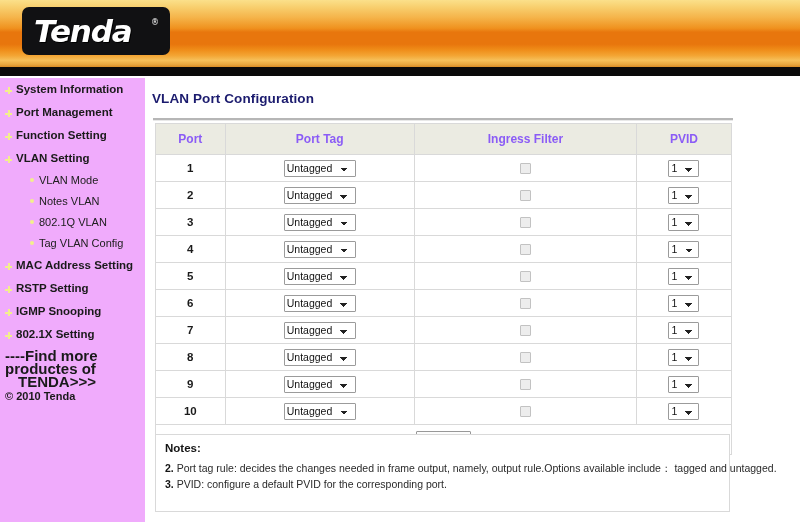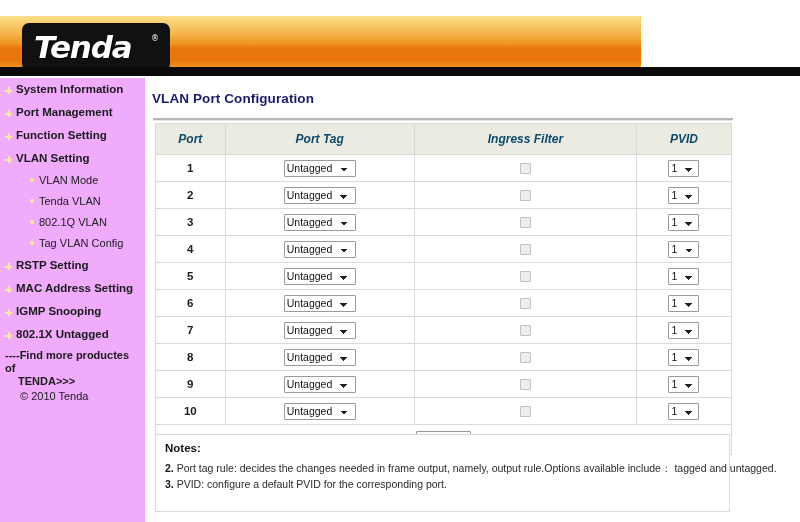--- a/index.html
+++ b/index.html
@@ -14,22 +14,22 @@
     overflow: hidden;
     font-family: "Liberation Sans", sans-serif;
     font-size: 12px;
     color: #000;
     position: relative;
   }
 
   
   .banner {
     position: absolute;
-    left: 0; top: 16px;
-    width: 641px;
+    left: 0; top: 0;
+    width: 800px;
     height: 67px;
     background: linear-gradient(to bottom,
         #fbe08a 0%,
         #f8d070 10%,
         #f5b44a 26%,
         #f0921f 42%,
         #e8760d 48%,
         #e8760d 66%,
         #ef8c18 74%,
         #f3a534 83%,
@@ -134,34 +134,34 @@
     position: absolute;
     left: 30px;
     top: 8px;
     width: 4px;
     height: 4px;
     background: #f3ef8c;
     border-radius: 50%;
   }
   .nav-footer {
     padding: 3px 4px 0 5px;
-    font-size: 11px;
+    font-size: 15px;
     font-weight: bold;
     color: #1a1a1a;
     line-height: 13px;
     cursor: pointer;
   }
   .nav-footer .line2 {
     display: block;
     padding-left: 13px;
   }
   .nav-copy {
-    padding: 1px 4px 0 20px;
+    padding: 1px 4px 0 5px;
     font-size: 11px;
-    font-weight: normal;
+    font-weight: bold;
     color: #1a1a1a;
     line-height: 14px;
   }
 
   
   .main {
     position: absolute;
     left: 145px; top: 78px;
     width: 655px;
     height: 444px;
@@ -202,22 +202,21 @@
   table.cfg td, table.cfg th {
     border: 1px solid #d9d9d9;
     text-align: center;
     vertical-align: middle;
   }
   table.cfg th {
     background: #ebebe2;
     height: 28px;
     font-size: 12px;
     font-weight: bold;
-    color: #0c4a6e;
-    font-style: italic;
+    color: #8b5cf6;
   }
   table.cfg td {
     height: 24px;
     font-size: 11.5px;
     font-weight: bold;
     color: #1a1a1a;
   }
   .col-port { width: 68px; }
   .col-tag  { width: 190px; }
   .col-ing  { width: 225px; }
@@ -353,46 +352,46 @@
     <span class="plus-icon"></span>
     <span>VLAN Setting</span>
   </div>
 
   <div class="nav-sub">
     <span class="dot-icon"></span>
     <span>VLAN Mode</span>
   </div>
   <div class="nav-sub">
     <span class="dot-icon"></span>
-    <span>Tenda VLAN</span>
+    <span>Notes VLAN</span>
   </div>
   <div class="nav-sub">
     <span class="dot-icon"></span>
     <span>802.1Q VLAN</span>
   </div>
   <div class="nav-sub">
     <span class="dot-icon"></span>
     <span>Tag VLAN Config</span>
   </div>
 
   <div class="nav-item">
     <span class="plus-icon"></span>
+    <span>MAC Address Setting</span>
+  </div>
+  <div class="nav-item">
+    <span class="plus-icon"></span>
     <span>RSTP Setting</span>
   </div>
   <div class="nav-item">
     <span class="plus-icon"></span>
-    <span>MAC Address Setting</span>
-  </div>
-  <div class="nav-item">
-    <span class="plus-icon"></span>
     <span>IGMP Snooping</span>
   </div>
   <div class="nav-item">
     <span class="plus-icon"></span>
-    <span>802.1X Untagged</span>
+    <span>802.1X Setting</span>
   </div>
 
   <div class="nav-footer">
     <span>----Find more productes of</span>
     <span class="line2">TENDA&gt;&gt;&gt;</span>
   </div>
   <div class="nav-copy">© 2010 Tenda</div>
 </div>
 
 <div class="main">

